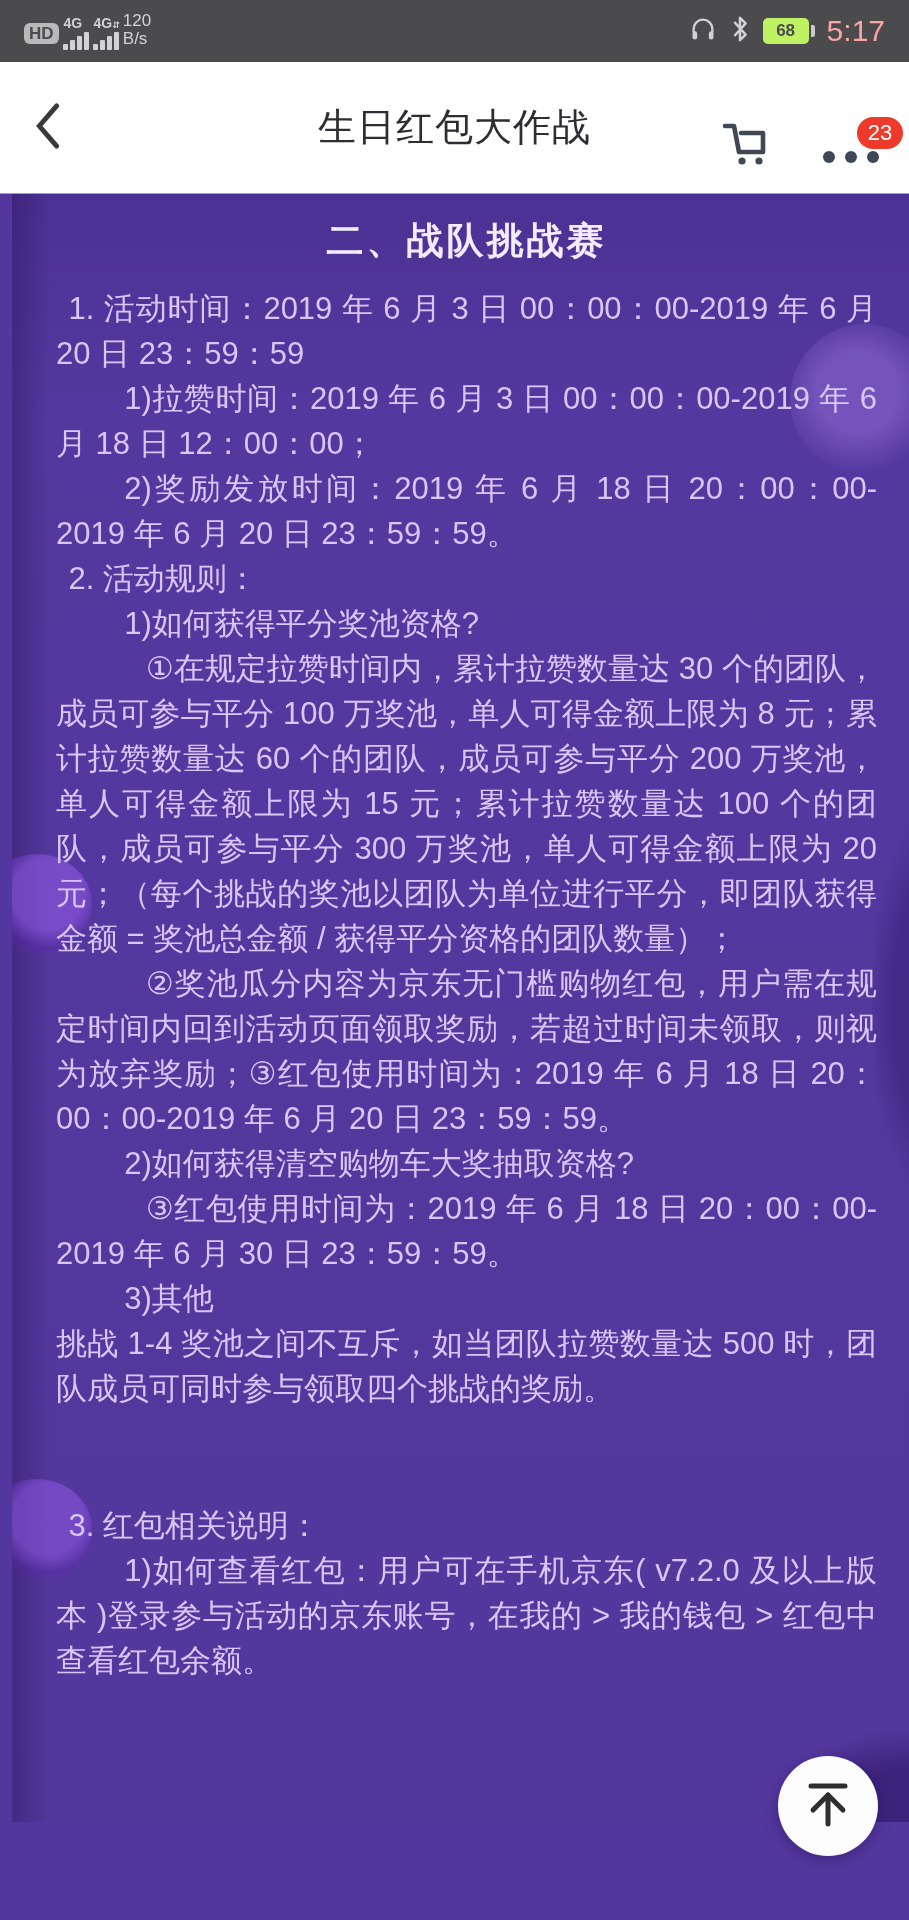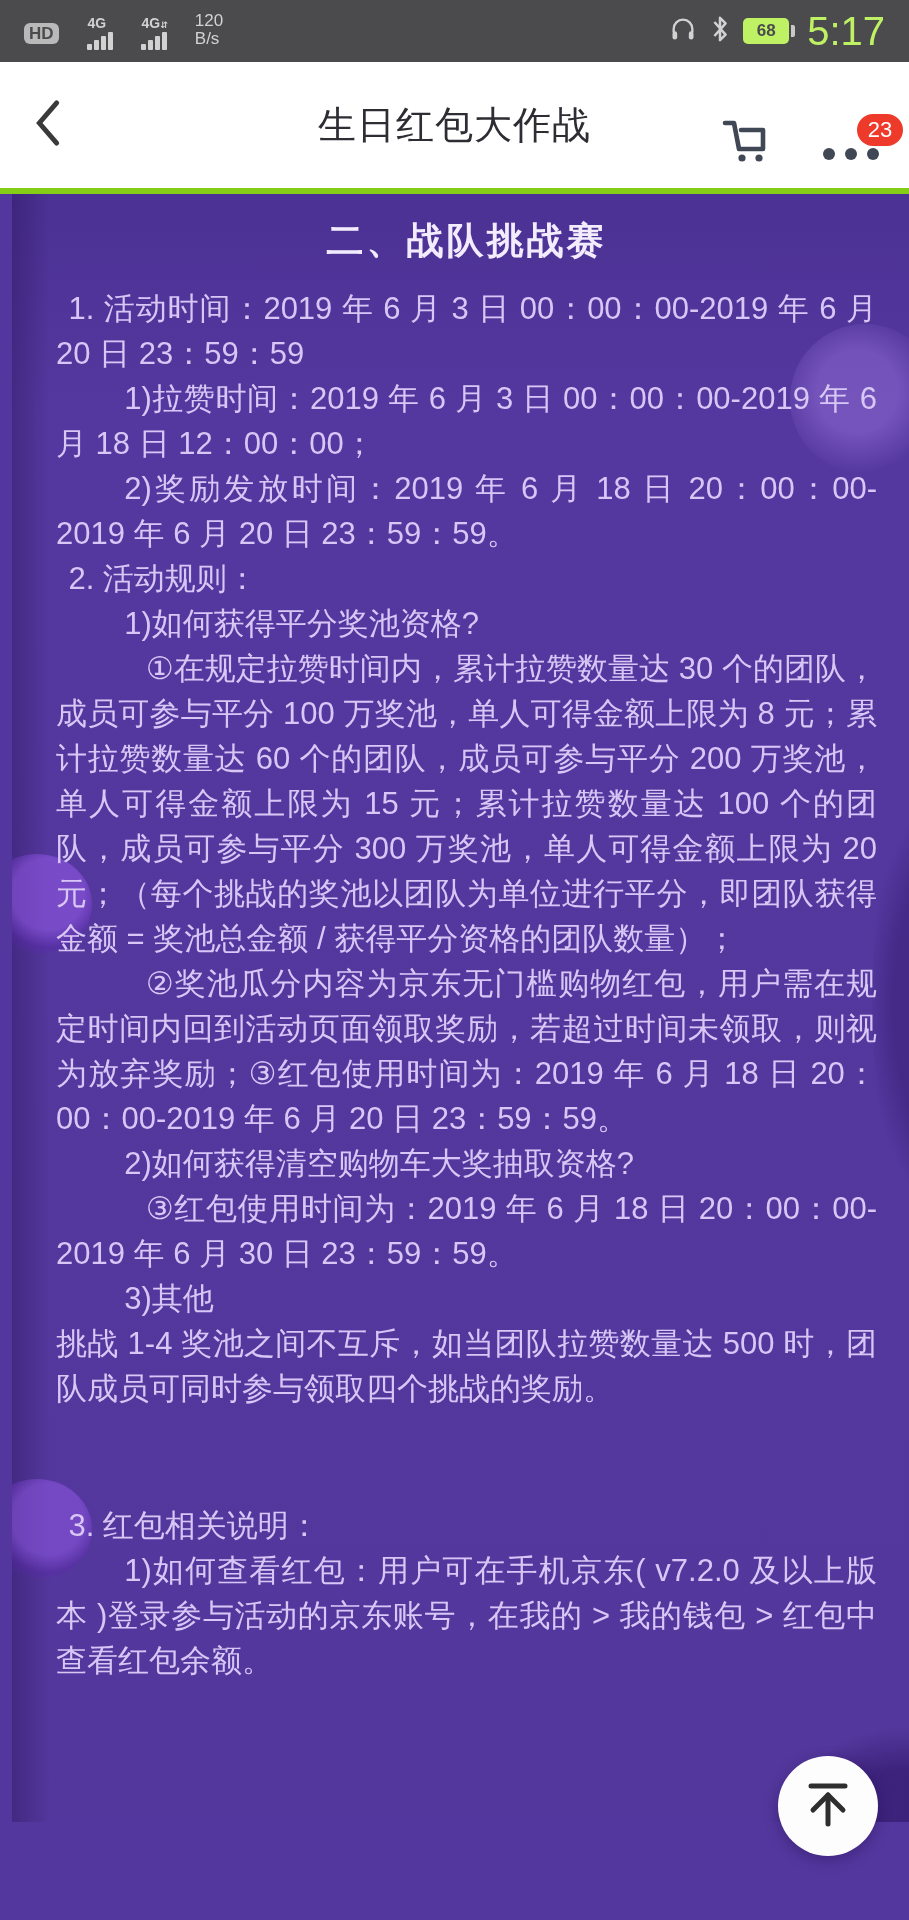--- a/index.html
+++ b/index.html
@@ -4,44 +4,44 @@
 <style>
   * { margin:0; padding:0; box-sizing:border-box; }
   body { font-family:"Liberation Sans","DejaVu Sans",sans-serif; background:#000; }
   .screen { position:relative; width:909px; height:1920px; overflow:hidden;
             background:var(--bg-purple,#54379e); margin:0 auto; }
 
   
   .status-bar { position:absolute; top:0; left:0; width:909px; height:62px;
     background:var(--statusbar-bg,#4b4b4d); color:#d2d2d2;
     display:flex; align-items:center; padding:0 24px; z-index:30; }
-  .sb-left { display:flex; align-items:flex-end; gap:28px;justify-content:space-between; }
+  .sb-left { display:flex; align-items:flex-end; gap:4px;justify-content:space-between; }
   .hd-badge { background:#b9b9b9; color:#4b4b4d; font-weight:bold; font-size:17px;
     border-radius:6px; padding:2px 5px; line-height:1; margin-bottom:6px; }
   .sig { display:flex; flex-direction:column; align-items:flex-start; line-height:1; }
   .sig .g { font-size:14px; font-weight:bold; color:#d2d2d2; margin-left:1px; }
   .bars { display:flex; align-items:flex-end; gap:2px; margin-top:2px; }
   .bars i { display:block; width:5px; background:#d2d2d2; border-radius:1px; }
   .b1{height:6px}.b2{height:10px}.b3{height:14px}.b4{height:18px}
   .updown { font-size:9px; letter-spacing:-1px; color:#d2d2d2; }
   .speed { display:flex; flex-direction:column; font-size:17px; line-height:18px;
     color:#d2d2d2; margin-bottom:2px; }
   .sb-right { margin-left:auto; display:flex; align-items:center; gap:12px; }
   .battery { position:relative; display:flex; align-items:center; }
   .bat-body { width:46px; height:26px; background:#bef264; border-radius:5px;
     color:#4b4b4d; font-size:17px; font-weight:bold; display:flex;
     align-items:center; justify-content:center; }
   .bat-nub { width:4px; height:12px; background:#c9c9c9; border-radius:0 2px 2px 0;
     margin-left:2px; }
-  .clock { font-size:40px; color:#bef264; }
+  .clock { font-size:30px; color:#fca5a5; }
 
   
   .nav-bar { position:absolute; top:62px; left:0; width:909px; height:132px;
     background:#ffffff; display:flex; align-items:center; padding:16px 30px;
-    border-bottom:6px solid #84cc16; z-index:30; }
+    border-bottom:1px solid #84cc16; z-index:30; }
   .nav-title { position:absolute; left:0; right:0; text-align:center;
     font-size:38px; color:#2d2d33; letter-spacing:1px; }
   .nav-right { margin-left:auto; display:flex; align-items:center; gap:50px;margin-top:32px; }
   .more-wrap { position:relative; padding-top:26px; }
   .dots { display:flex; gap:10px; }
   .dots i { width:12px; height:12px; border-radius:50%; background:#414855; }
   .badge { position:absolute; top:-8px; right:-24px; min-width:46px; height:32px;
     background:var(--badge-red,#ee3a2b); color:#fff; font-size:22px;
     border-radius:18px; display:flex; align-items:center; justify-content:center;
     padding:0 8px; }

